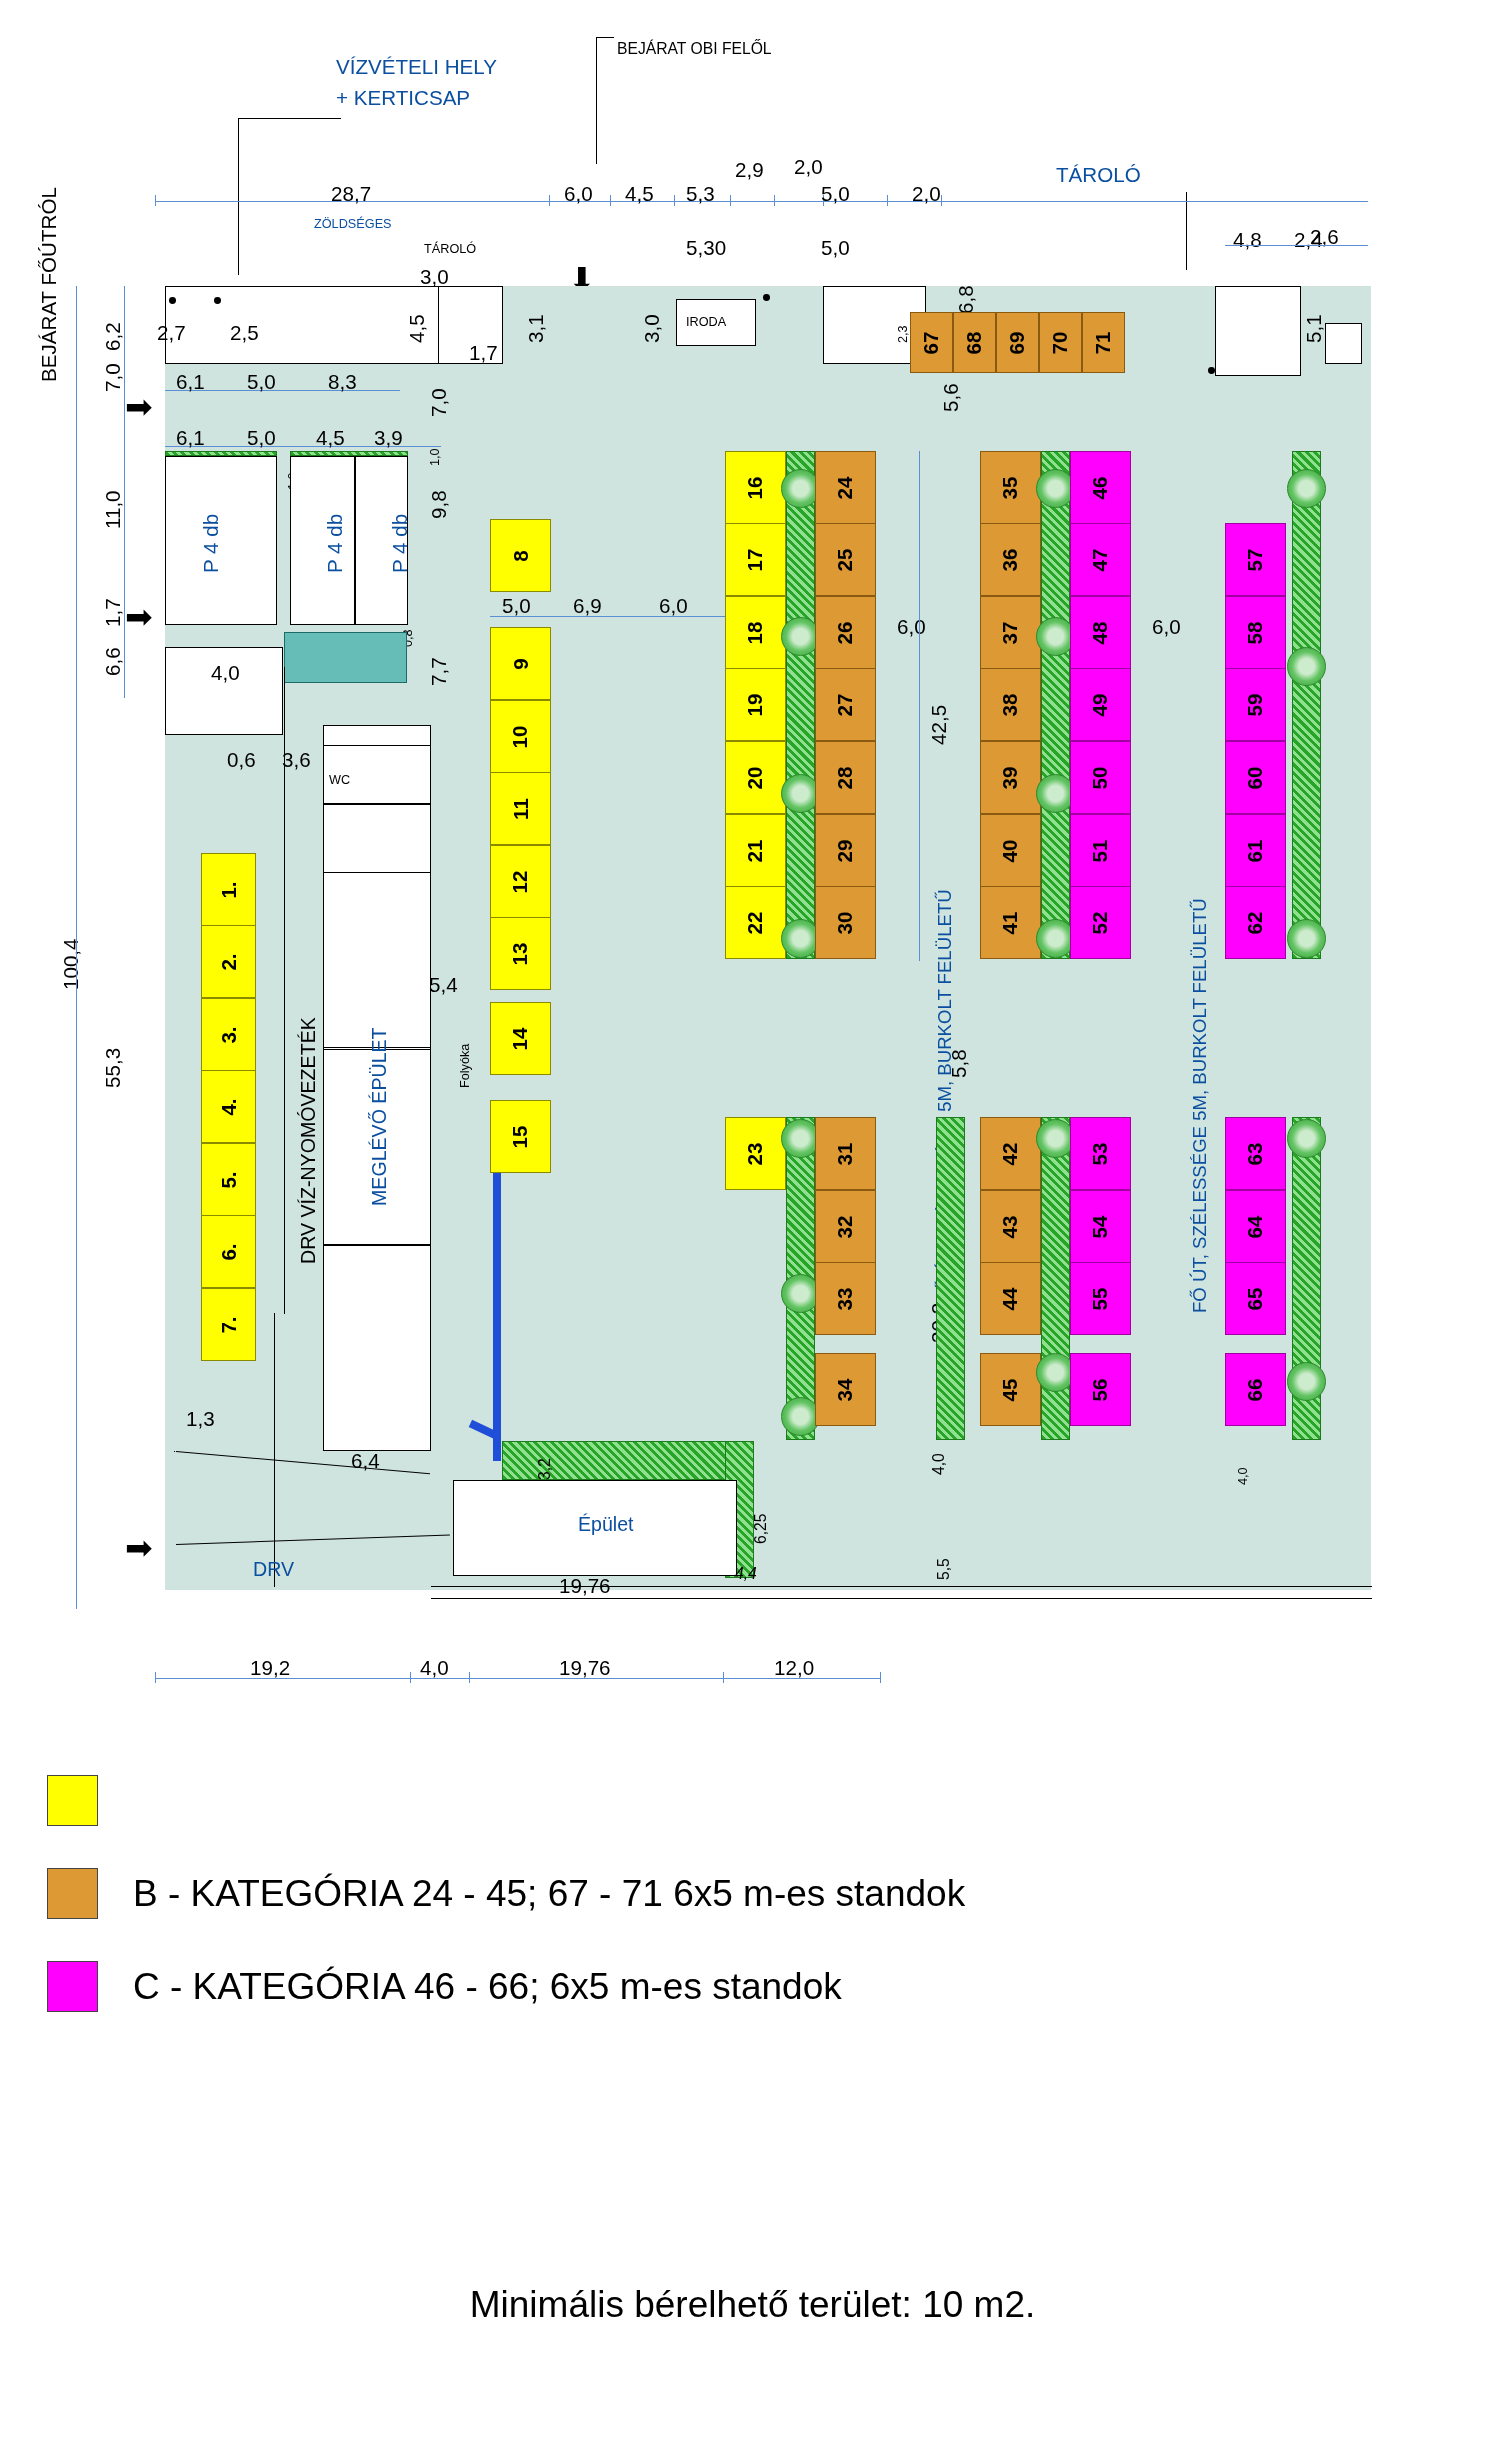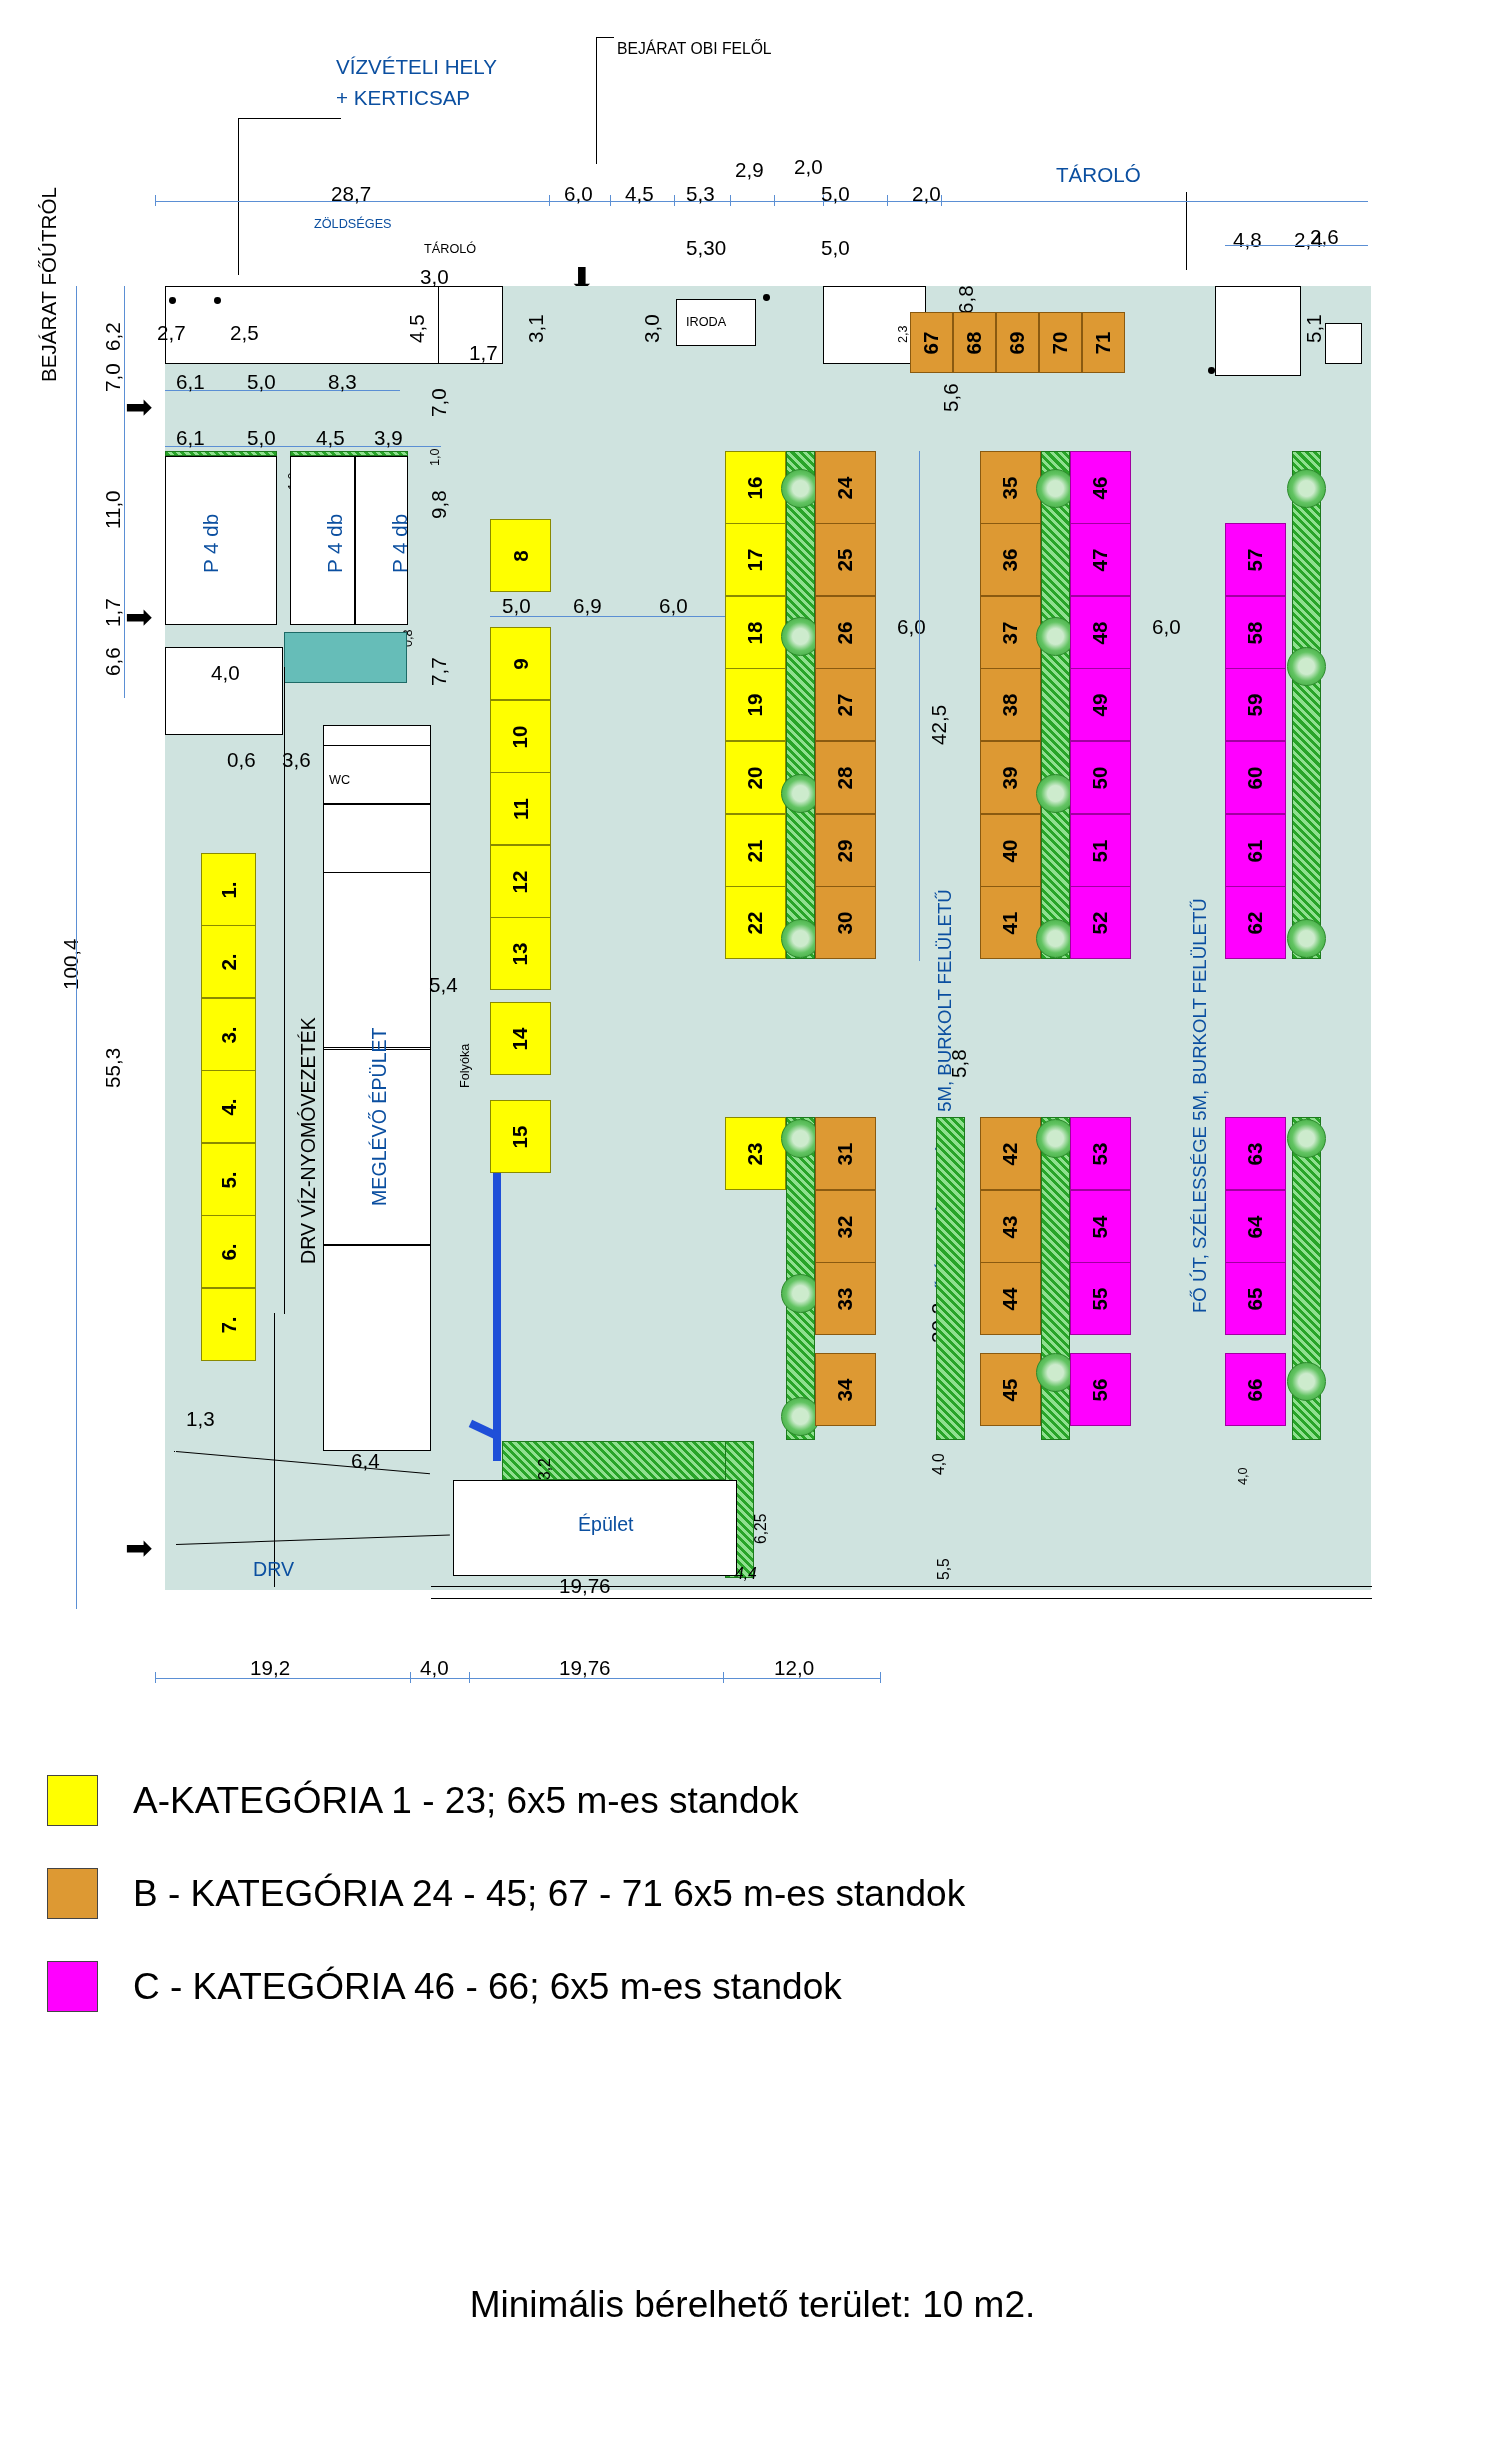--- a/index.html
+++ b/index.html
@@ -521,21 +521,20 @@
   <div class="t tb" style="left:250px; top:1658px;">19,2</div>
   <div class="t tb" style="left:420px; top:1658px;">4,0</div>
   <div class="t tb" style="left:559px; top:1658px;">19,76</div>
   <div class="t tb" style="left:774px; top:1658px;">12,0</div>
 
 </div>
 
 <div class="legend">
   <div class="legend-row">
     <div class="swatch" style="background:#ffff00;"></div>
-    <div class="legend-label">A-KATEGÓRIA  1 - 23; 6x5 m-es standok</div>
   </div>
   <div class="legend-row">
     <div class="swatch" style="background:#dd9933;"></div>
     <div class="legend-label">B - KATEGÓRIA  24 - 45; 67 - 71 6x5 m-es standok</div>
   </div>
   <div class="legend-row">
     <div class="swatch" style="background:#ff00ff;"></div>
     <div class="legend-label">C - KATEGÓRIA  46 - 66; 6x5 m-es standok</div>
   </div>
 </div>

